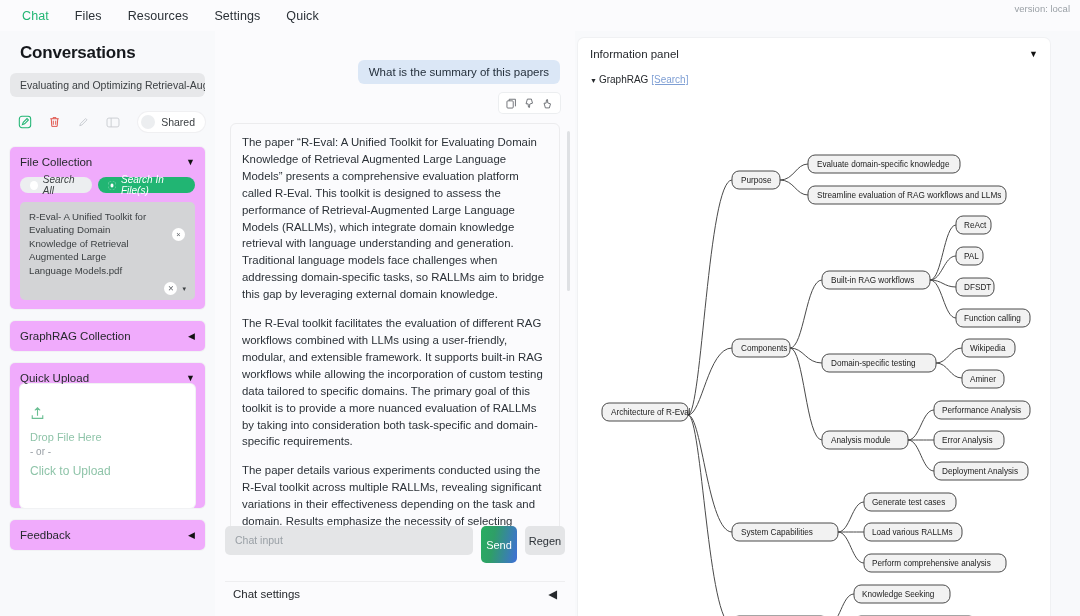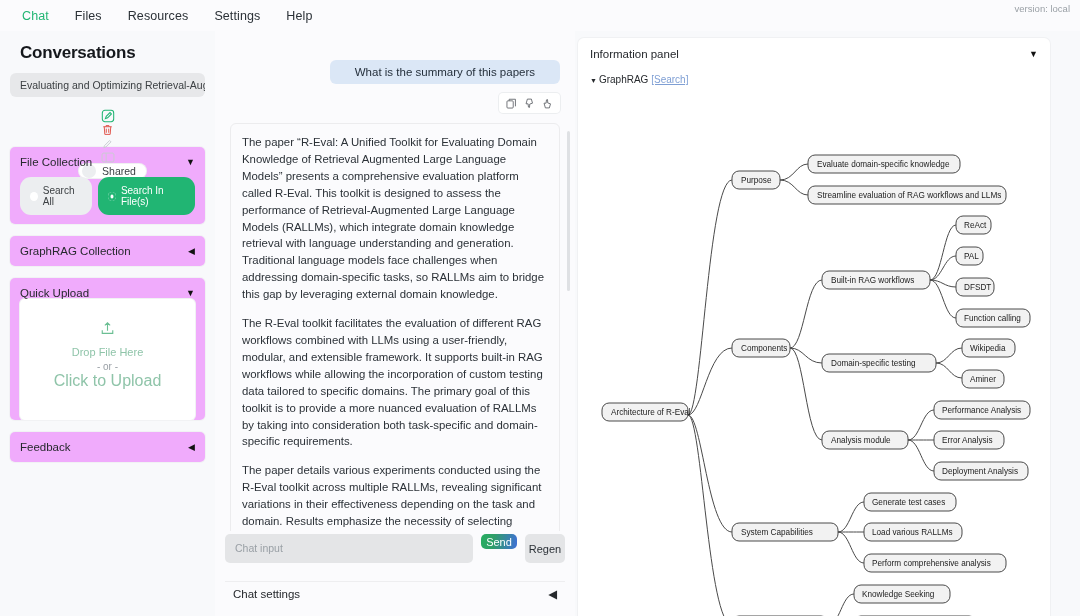--- a/index.html
+++ b/index.html
@@ -38,21 +38,21 @@
     font-size: 17px; font-weight: bold; color: #15181c;
     padding: 12px 10px 10px 10px; letter-spacing: -.2px;
   }
   .conv-chip {
     height: 24px; background: #e7e8ea; border-radius: 6px;
     display: flex; align-items: center; padding: 0 10px;
     font-size: 10.5px; color: #3c4043; overflow: hidden; white-space: nowrap;
     cursor: pointer;
   }
   .icon-row {
-    display: flex; align-items: center; gap: 0px; margin-top: 12px; height: 26px; flex-direction: column;
+    display: flex; align-items: center; gap: 0px; margin-top: 12px; height: 26px;
   }
   .icon-btn {
     width: 34px; height: 22px; display: flex; align-items: center; justify-content: center;
     cursor: pointer;
   }
   .toggle-pill {
     margin-left: 10px; height: 20px; background: #fff; border-radius: 11px;
     display: flex; align-items: center; gap: 6px; padding: 0 10px 0 3px;
     box-shadow: 0 0 0 1px #f0f0f2; cursor: pointer;
   }
@@ -63,22 +63,22 @@
     background: #f0abfc; border-radius: 5px; margin-top: 12px; padding: 9px 10px;
     box-shadow: 0 0 0 1px #f1f2f4;
   }
   .card-head {
     display: flex; align-items: center; justify-content: space-between;
     font-size: 11.5px; color: #26292d; cursor: pointer;
   }
   .caret { font-size: 9px; color: #111; }
   .seg-row { display: flex; gap: 6px; margin-top: 9px; }
   .seg {
-    height: 38px; border-radius: 11px; display: flex; align-items: center; gap: 5px;
-    padding: 0 10px; font-size: 10px; cursor: pointer;
+    height: 16px; border-radius: 11px; display: flex; align-items: center; gap: 5px;
+    padding: 0 10px; font-size: 10px; cursor: pointer; font-style: italic;
   }
   .seg.off { background: #eceef0; color: #3c4043; }
   .seg.on { background: #21b573; color: #fff; }
   .seg-dot { width: 9px; height: 9px; border-radius: 50%; background: #fff; }
   .seg.on .seg-dot { background: #fff; box-shadow: inset 0 0 0 2.5px #21b573; }
 
   .file-box {
     margin-top: 9px; background: #d3d4d6; border-radius: 5px; padding: 8px 9px 5px 9px;
     position: relative;
   }
@@ -89,41 +89,41 @@
     width: 13px; height: 13px; border-radius: 50%; background: #fff;
     display: flex; align-items: center; justify-content: center;
     font-size: 7.5px; color: #5f6368; cursor: pointer;
   }
   .file-x { position: absolute; right: 10px; top: 26px; }
   .file-foot { display: flex; align-items: center; justify-content: flex-end; gap: 5px; margin-top: 5px; }
   .mini-caret { font-size: 7px; color: #3c4043; cursor: pointer; }
 
   .upload-zone {
     background: #fff; border-radius: 5px; padding: 22px 10px 30px 10px;
-    text-align: center; box-shadow: 0 0 0 1px #f1f2f4;
+    box-shadow: 0 0 0 1px #f1f2f4;
     border-top: none; margin-top: 0;
   }
   .up-icon { color: #6bbf93; font-size: 15px; line-height: 16px; }
   .up-main { font-size: 11px; color: #8fc4a9; margin-top: 7px; }
   .up-or { font-size: 10px; color: #9aa0a6; margin-top: 3px; }
-  .up-link { font-size: 16px; color: #8fc4a9; margin-top: 0; cursor: pointer; }
+  .up-link { font-size: 12px; color: #8fc4a9; margin-top: 7px; cursor: pointer; }
 
   
   .chat {
     position: absolute; left: 215px; top: 31px; width: 360px; height: 585px;
     background: #fbfbfd;
   }
   .chat-scroll {
     position: absolute; left: 0; top: 0; width: 360px; height: 500px;
     padding: 29px 15px 0 15px; overflow: hidden;
   }
   .user-row { display: flex; justify-content: flex-end; }
   .user-bubble {
     background: #dbe7f6; color: #25303c; font-size: 11.5px;
-    border-radius: 6px; padding: 6px 25px;
+    border-radius: 6px; padding: 6px 11px;
   }
   .act-row { display: flex; justify-content: flex-end; margin-top: 9px; }
   .act-group {
     display: flex; align-items: center; gap: 3px; background: #fff;
     box-shadow: 0 0 0 1px #eceef0; border-radius: 4px; padding: 3px 5px;
   }
   .act-btn { width: 15px; height: 14px; display: flex; align-items: center; justify-content: center; cursor: pointer; }
   .bot-bubble {
     margin-top: 10px; background: #fbfbfd; border: 1px solid #ececee;
     border-radius: 6px; padding: 10px 11px 12px 11px;
@@ -140,21 +140,21 @@
     position: absolute; left: 0; bottom: 41px; width: 360px;
     display: flex; align-items: flex-start; gap: 8px; padding: 12px 10px;
   }
   .chat-input {
     flex: 1; height: 29px; background: #e4e5e7; border: none; border-radius: 5px;
     font-family: "Liberation Sans", sans-serif; font-size: 10.5px; color: #3c4043;
     padding: 8px 10px; resize: none; outline: none;
   }
   .chat-input::placeholder { color: #9aa0a6; }
   .send-btn {
-    width: 36px; height: 15px; border: none; border-radius: 5px; cursor: pointer;
+    width: 36px; height: 37px; border: none; border-radius: 5px; cursor: pointer;
     background: linear-gradient(100deg, #27ae60 0%, #2f9e68 35%, #3f6fd8 100%);
     color: #fff; font-size: 11px; font-family: "Liberation Sans", sans-serif;
   }
   .regen-btn {
     width: 40px; height: 29px; border: none; border-radius: 5px; cursor: pointer;
     background: #e4e5e7; color: #2b3137; font-size: 11px;
     font-family: "Liberation Sans", sans-serif;
   }
   .chat-settings {
     position: absolute; left: 10px; bottom: 10px; width: 340px; height: 25px;
@@ -192,21 +192,21 @@
 <body>
 
 <div class="app">
 
   <div class="topbar">
     <div class="nav">
       <div class="nav-item active">Chat</div>
       <div class="nav-item">Files</div>
       <div class="nav-item">Resources</div>
       <div class="nav-item">Settings</div>
-      <div class="nav-item">Help</div>
+      <div class="nav-item">Quick</div>
     </div>
     <div class="version">version: local</div>
   </div>
 
   <div class="sidebar">
     <div class="conv-title">Conversations</div>
     <div class="conv-chip">Evaluating and Optimizing Retrieval-Augen</div>
 
     <div class="icon-row">
       <div class="icon-btn">
@@ -244,20 +244,28 @@
         <span class="caret">▼</span>
       </div>
       <div class="seg-row">
         <div class="seg off">
           <span class="seg-dot"></span>
           <span>Search All</span>
         </div>
         <div class="seg on">
           <span class="seg-dot"></span>
           <span>Search In File(s)</span>
+        </div>
+      </div>
+      <div class="file-box">
+        <div class="file-name">R-Eval- A Unified Toolkit for Evaluating Domain Knowledge of Retrieval Augmented Large Language Models.pdf</div>
+        <div class="xbtn file-x">×</div>
+        <div class="file-foot">
+          <div class="xbtn">✕</div>
+          <div class="mini-caret">▾</div>
         </div>
       </div>
     </div>
 
     <div class="card">
       <div class="card-head">
         <span>GraphRAG Collection</span>
         <span class="caret">◀</span>
       </div>
     </div>

